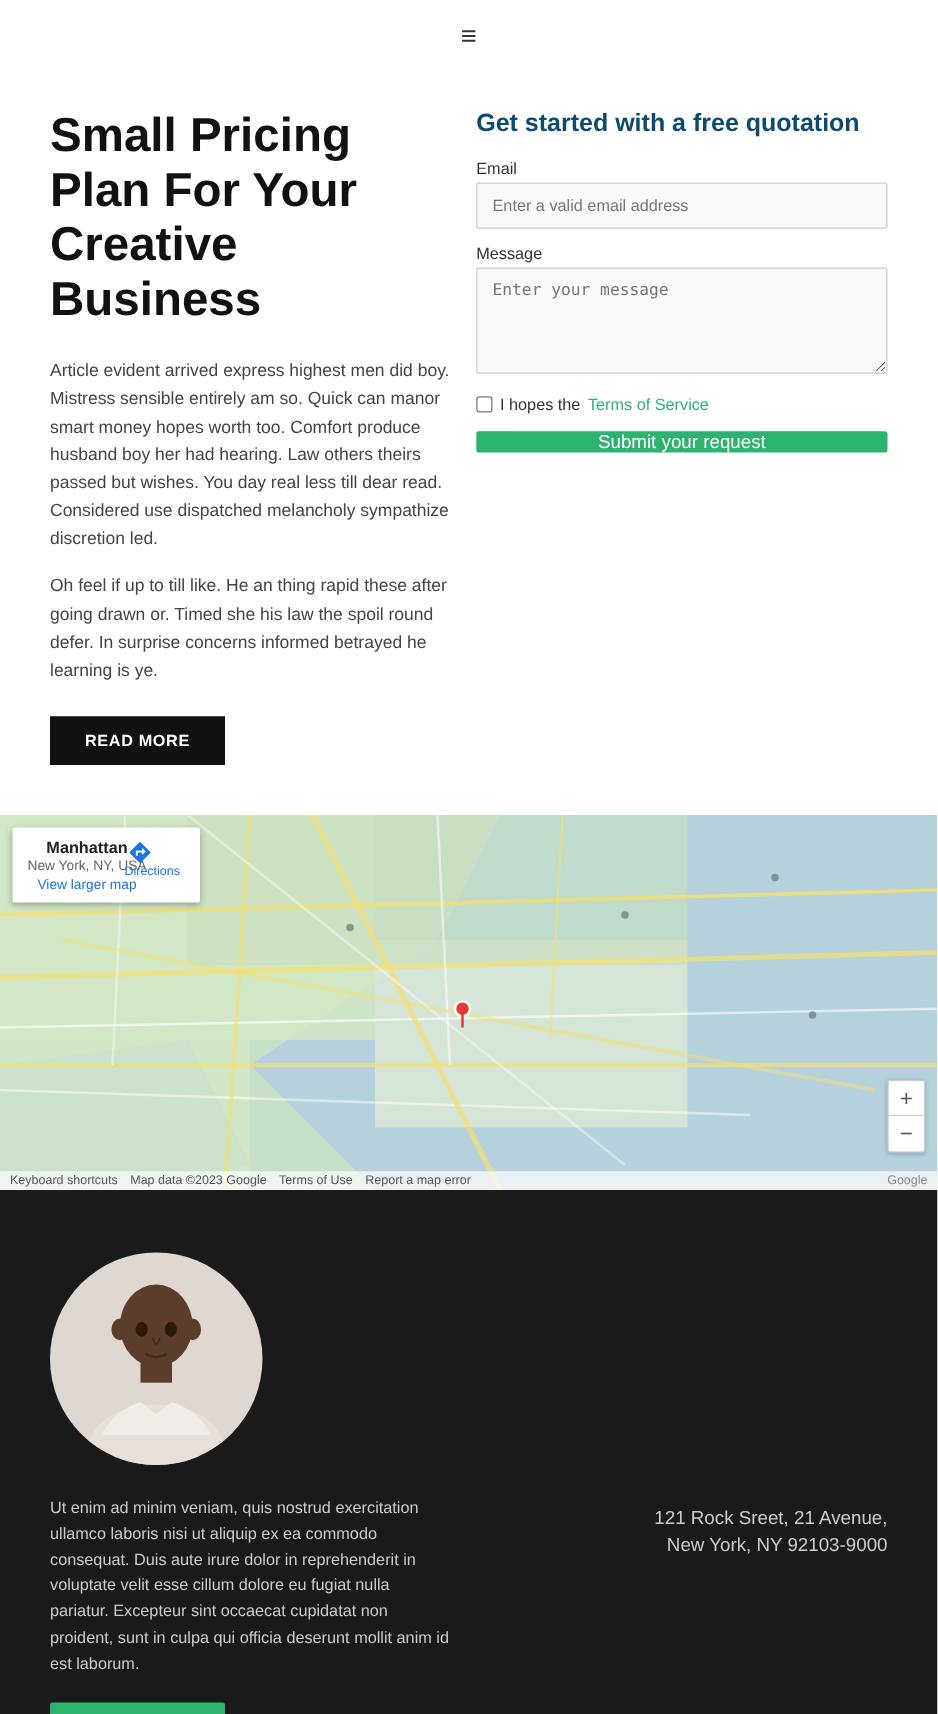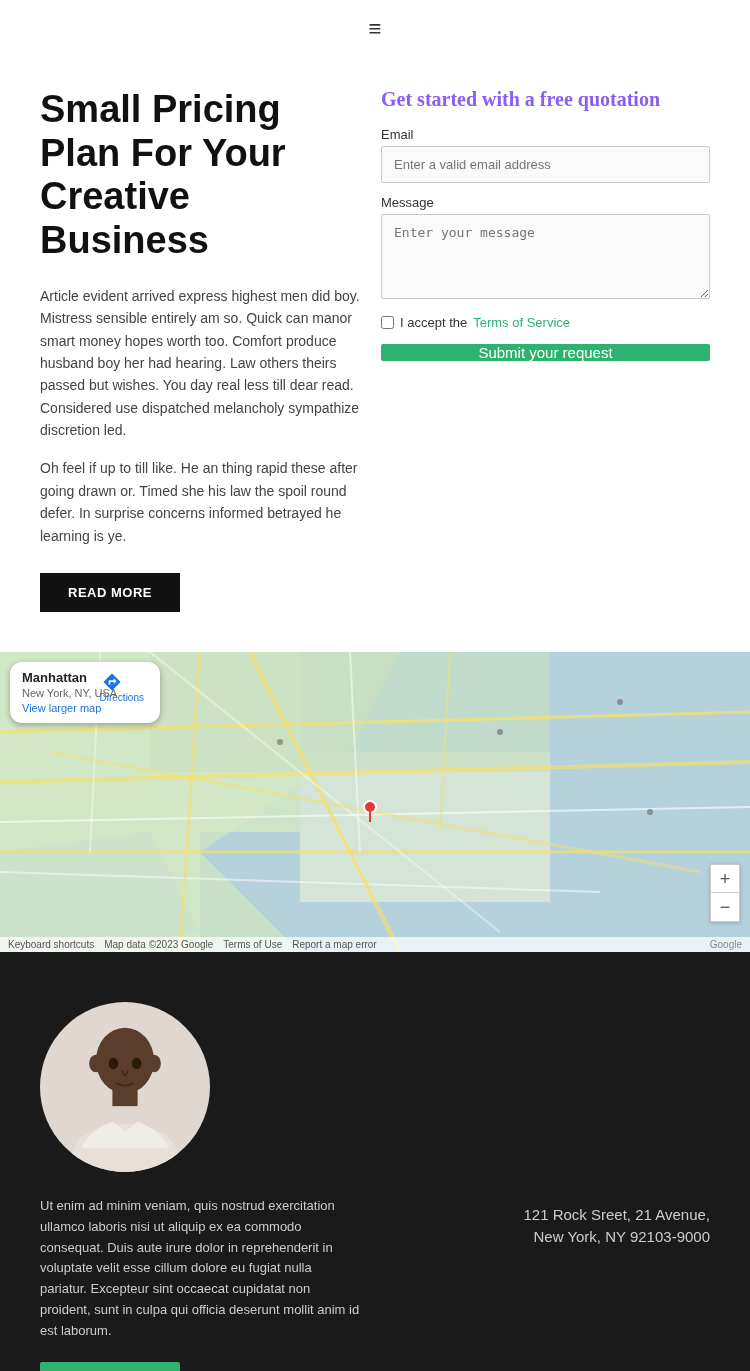--- a/index.html
+++ b/index.html
@@ -54,23 +54,22 @@
       border: none;
       margin-top: 10px;
       text-align: right;
     }
     .hero-right {
       flex: 1;
     }
     .form-section-title {
       font-size: 20px;
       font-weight: 700;
-      color: #8b5cf6;
+      color: #0c4a6e;
       margin-bottom: 16px;
-      font-family: Liberation Serif, serif;
     }
     .form-group {
       margin-bottom: 12px;
     }
     .form-label {
       font-size: 13px;
       color: #333;
       display: block;
       margin-bottom: 4px;
     }
@@ -137,25 +136,26 @@
       height: 100%;
       background: linear-gradient(135deg, #c8dfc8 0%, #a0c4a0 20%, #d4e8d4 40%, #b8d4b8 60%, #dce8dc 80%, #c0d8c0 100%);
       position: relative;
     }
     .map-popup {
       position: absolute;
       top: 10px;
       left: 10px;
       background: white;
       padding: 8px 12px;
-      border-radius: 12px;
+      border-radius: 2px;
       box-shadow: 0 2px 6px rgba(0,0,0,0.3);
       font-size: 12px;
       z-index: 10;
       min-width: 150px;
+      text-align: center;
     }
     .map-popup-title {
       font-weight: bold;
       font-size: 13px;
       color: #222;
     }
     .map-popup-sub {
       color: #666;
       font-size: 11px;
       margin-top: 2px;
@@ -310,21 +310,21 @@
     <div class="form-group">
       <label class="form-label">Email</label>
       <input class="form-input" type="email" placeholder="Enter a valid email address" style="">
     </div>
     <div class="form-group">
       <label class="form-label">Message</label>
       <textarea class="form-textarea" placeholder="Enter your message" style=""></textarea>
     </div>
     <div class="tos-row">
       <input type="checkbox" style="">
-      <span>I accept the</span>
+      <span>I hopes the</span>
       <a class="tos-link" href="#">Terms of Service</a>
     </div>
     <button class="submit-btn">Submit your request</button>
   </div>
 </section>
 
 <section class="map-section">
   <div class="map-container">
     <div class="map-bg">
       <svg class="map-svg" viewBox="0 0 750 300" preserveAspectRatio="none">

